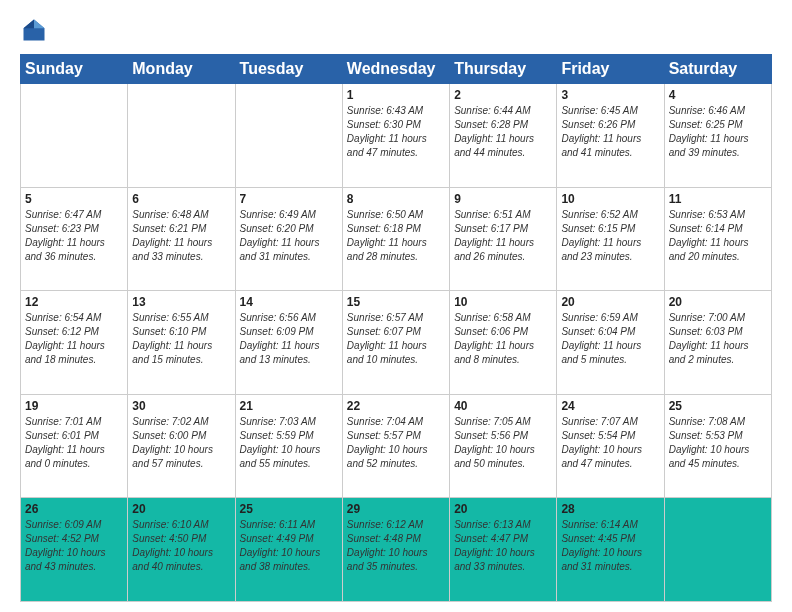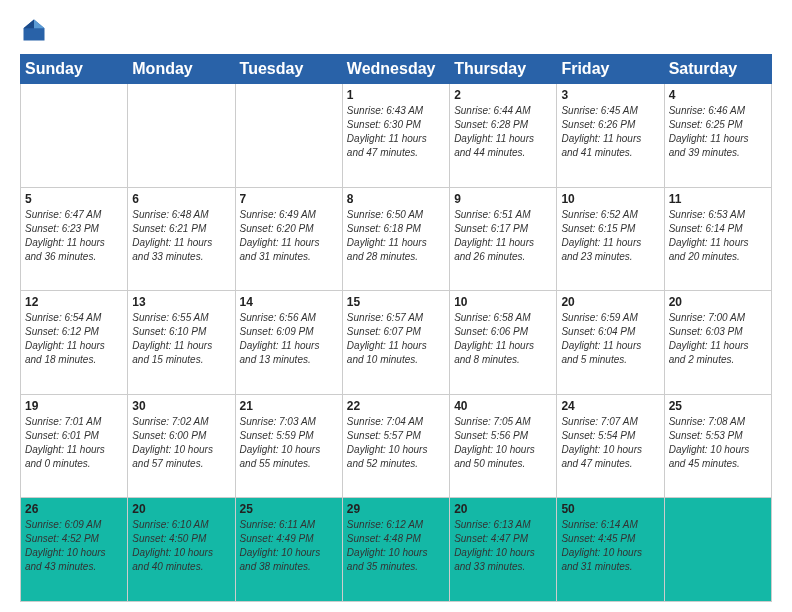--- a/index.html
+++ b/index.html
@@ -258,20 +258,20 @@
           </td>
           <td>
             <div class="day-number">29</div>
             <div class="day-info">Sunrise: 6:12 AM<br>Sunset: 4:48 PM<br>Daylight: 10 hours and 35 minutes.</div>
           </td>
           <td>
             <div class="day-number">20</div>
             <div class="day-info">Sunrise: 6:13 AM<br>Sunset: 4:47 PM<br>Daylight: 10 hours and 33 minutes.</div>
           </td>
           <td>
-            <div class="day-number">50</div>
+            <div class="day-number">28</div>
             <div class="day-info">Sunrise: 6:14 AM<br>Sunset: 4:45 PM<br>Daylight: 10 hours and 31 minutes.</div>
           </td>
           <td class="empty-cell"></td>
         </tr>
       </tbody>
   </table>
 </div>
 
 </body></html>

